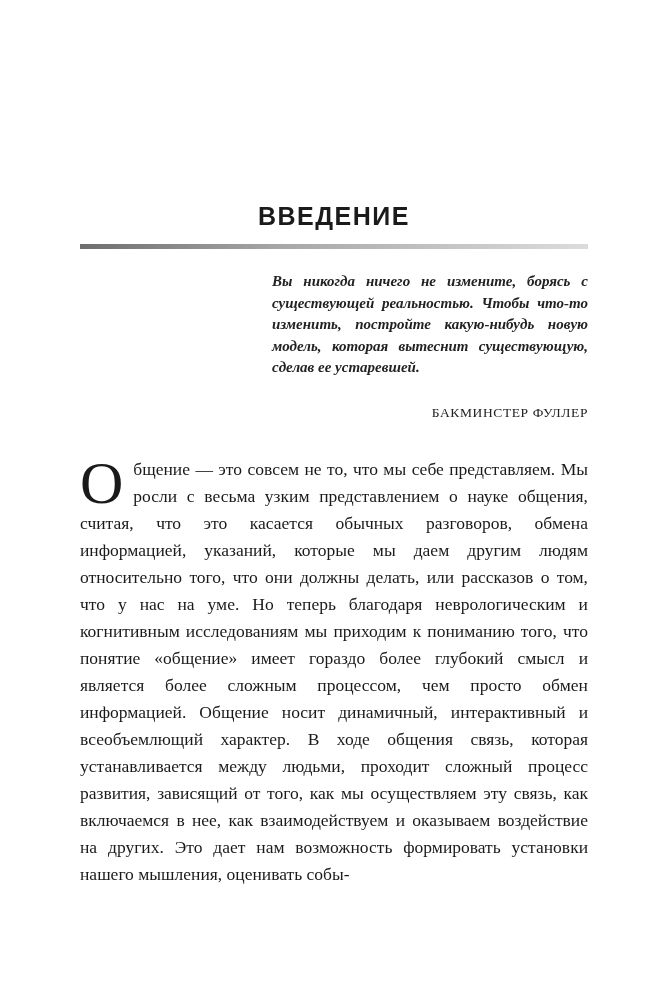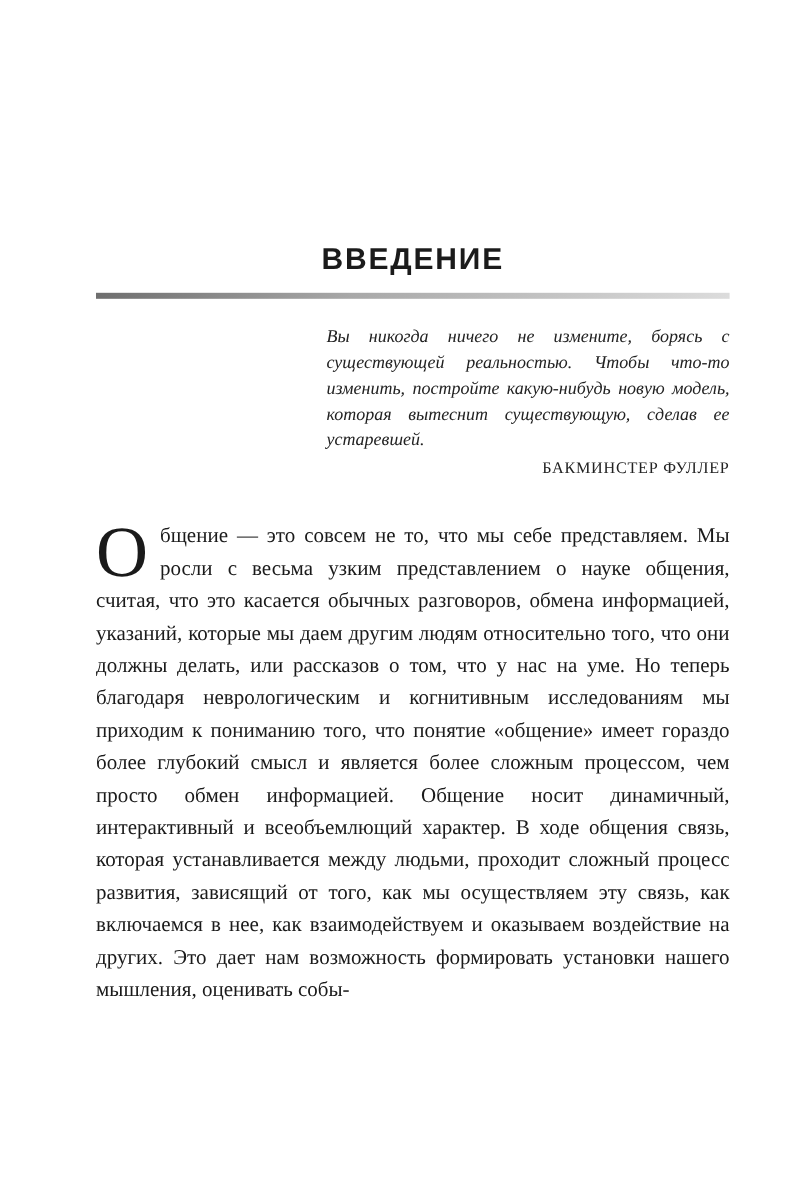--- a/index.html
+++ b/index.html
@@ -7,21 +7,21 @@
     padding: 0;
     background: #ffffff;
   }
   .page {
     position: relative;
     width: 668px;
     height: 990px;
     margin: 0 auto;
     background: #ffffff;
     box-sizing: border-box;
-    padding: 202px 60px 0 80px;
+    padding: 202px 80px 0 80px;
     font-family: "Liberation Serif", serif;
     color: #1c1c1c;
     overflow: hidden;
   }
   .chapter-title {
     text-align: center;
     font-family: "Liberation Sans", sans-serif;
     font-weight: 700;
     font-size: 25px;
     letter-spacing: 1.5px;
@@ -41,26 +41,27 @@
     margin: 0 0 28px 0;
     color: #1c1c1c;
   }
   .epigraph {
     margin-left: 192px;
     text-align: justify;
     font-style: italic;
     font-size: 15px;
     line-height: 21.5px;
     color: #222222;
+    font-weight: bold;
   }
   .attribution {
     text-align: right;
     font-size: 13.5px;
     letter-spacing: 0.6px;
-    margin-top: 3px;
+    margin-top: 26px;
     color: #222222;
   }
   .body-text {
     margin-top: 35px;
     text-align: justify;
     font-size: 17.5px;
     line-height: 27px;
     color: #1a1a1a;
   }
   .dropcap {

